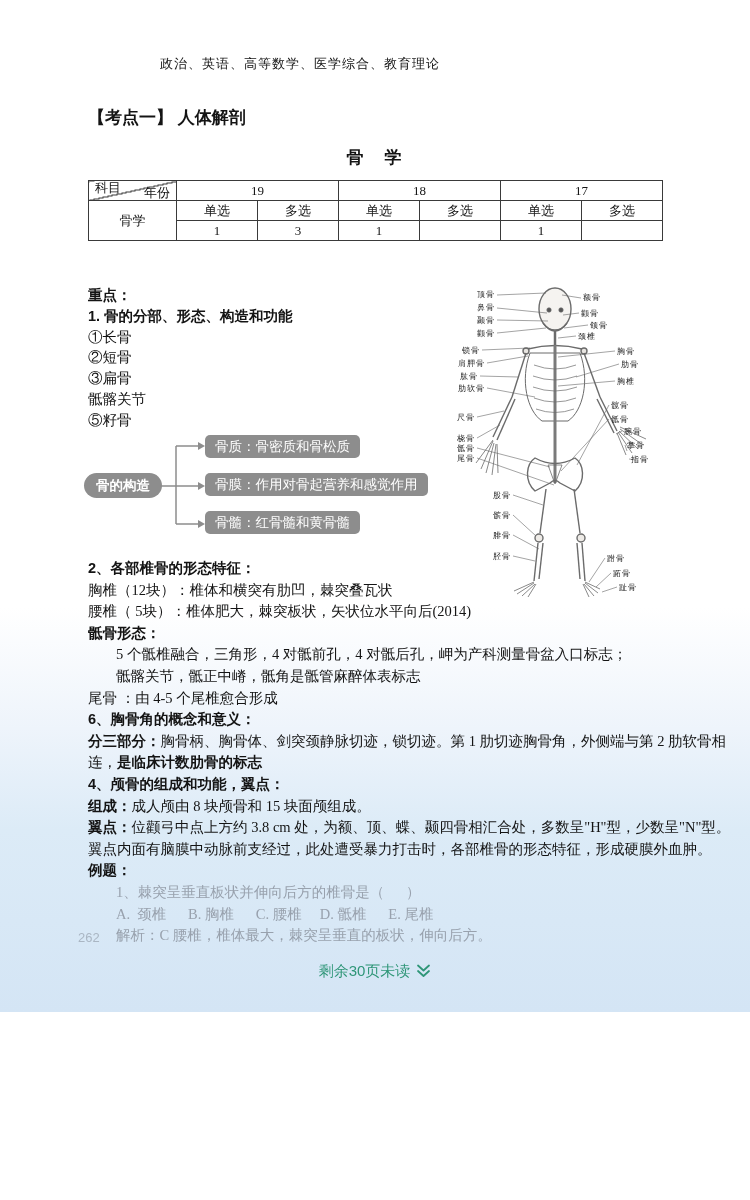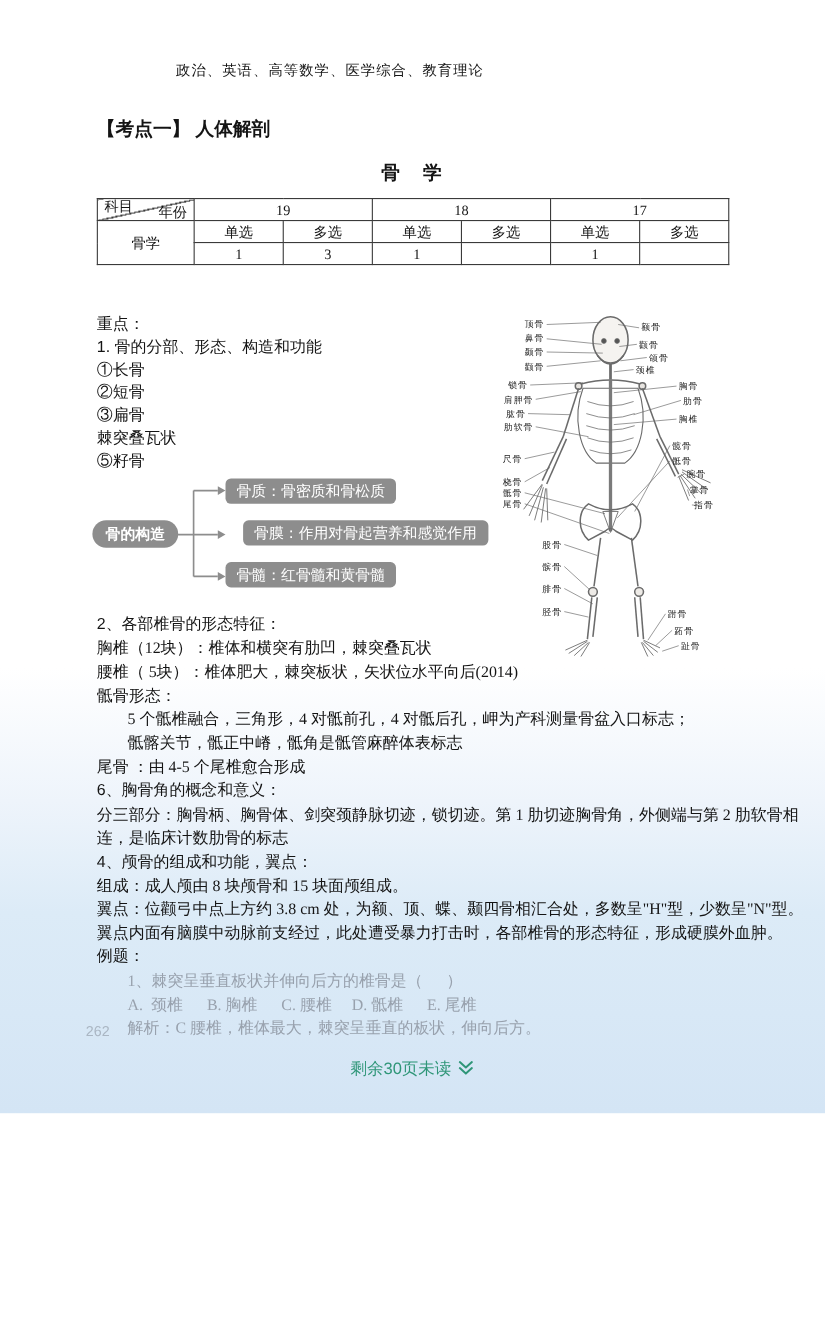--- a/index.html
+++ b/index.html
@@ -1,42 +1,42 @@
 <!DOCTYPE html>
 <html><head>
 <meta charset="utf-8">
 <style>
   html,body{margin:0;padding:0;}
   .page{position:relative;width:750px;height:1012px;overflow:hidden;
     font-family:"Liberation Serif","DejaVu Serif",serif;color:#141414;
     background:linear-gradient(180deg,#ffffff 0%,#ffffff 60%,#eef4fb 72%,#dcebf7 82%,#d4e5f5 100%);}
   .abs{position:absolute;}
   .sans{font-family:"Liberation Sans","DejaVu Sans",sans-serif;}
-  .b{font-weight:normal;}
+  .b{font-weight:bold;}
   .nowrap{white-space:pre;}
   
   .subjects{left:160px;top:55px;font-size:13px;letter-spacing:1px;}
   .exam-point{left:88px;top:106px;font-size:17px;font-weight:bold;}
   .chapter{left:88px;top:146px;width:574px;text-align:center;font-size:17px;font-weight:bold;letter-spacing:2px;}
   
   table.stats{position:absolute;left:88px;top:180px;border-collapse:collapse;table-layout:fixed;}
   table.stats td{border:1px solid #3a3a3a;font-size:13px;text-align:center;padding:0;height:19px;}
   td.corner{position:relative;width:87px;height:44px;
     background:linear-gradient(to bottom right,transparent calc(50% - 0.6px),#3a3a3a calc(50% - 0.6px),#3a3a3a calc(50% + 0.6px),transparent calc(50% + 0.6px));}
   td.corner .tr{position:absolute;top:3px;right:6px;}
   td.corner .bl{position:absolute;bottom:3px;left:6px;}
   
   .kp{left:88px;top:285px;font-size:14.5px;line-height:20.8px;white-space:nowrap;}
   
   .pill{left:84px;top:473px;width:78px;height:25px;background:#8d8d8d;border-radius:13px;
     color:#fff;font-size:13.5px;font-weight:bold;text-align:center;line-height:25px;}
   .gbox{background:#8d8d8d;border-radius:5px;color:#fff;font-size:13.5px;font-weight:normal;
     line-height:23px;height:23px;padding:0 10px;white-space:nowrap;}
   .gbox1{left:205px;top:435px;}
-  .gbox2{left:221px;top:473px;}
+  .gbox2{left:205px;top:473px;}
   .gbox3{left:205px;top:511px;}
   
   .skel{left:450px;top:285px;}
   .skel text{font-size:8px;fill:#222;font-family:"Liberation Sans","DejaVu Sans",sans-serif;letter-spacing:1px;}
   
   .main{left:88px;top:558px;font-size:14.5px;line-height:21.6px;white-space:nowrap;}
   .main .ind{padding-left:28px;}
   .gray{color:#98a1ad;margin-left:28px;}
   .pagenum{left:78px;top:930px;font-size:13px;color:#aab6c3;}
   
@@ -98,21 +98,21 @@
     </tr>
   </tbody>
     </table>
 
   <div class="abs kp">
     <div class="b sans">重点：</div>
     <div class="b sans">1. 骨的分部、形态、构造和功能</div>
     <div>①长骨</div>
     <div>②短骨</div>
     <div>③扁骨</div>
-    <div>棘突叠瓦状</div>
+    <div>骶髂关节</div>
     <div>⑤籽骨</div>
   </div>
 
   <div class="abs pill sans">骨的构造</div>
   <div class="abs gbox gbox1 sans">骨质：骨密质和骨松质</div>
   <div class="abs gbox gbox2 sans">骨膜：作用对骨起营养和感觉作用</div>
   <div class="abs gbox gbox3 sans">骨髓：红骨髓和黄骨髓</div>
   <svg class="abs" style="left:160px;top:434px;" width="46" height="104">
     <g stroke="#8d8d8d" stroke-width="1.5" fill="none">
       <line x1="0" y1="52" x2="16" y2="52"></line>

